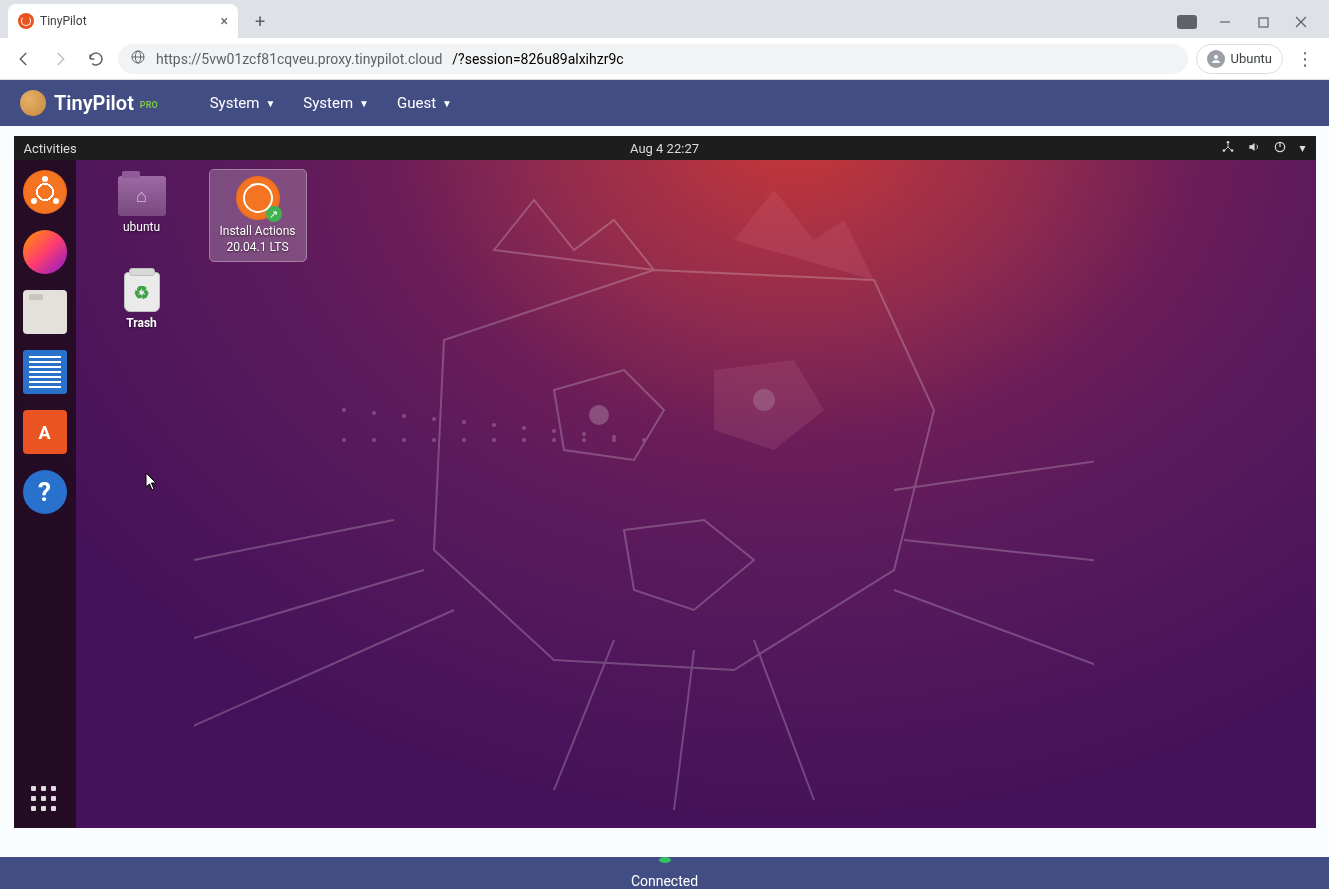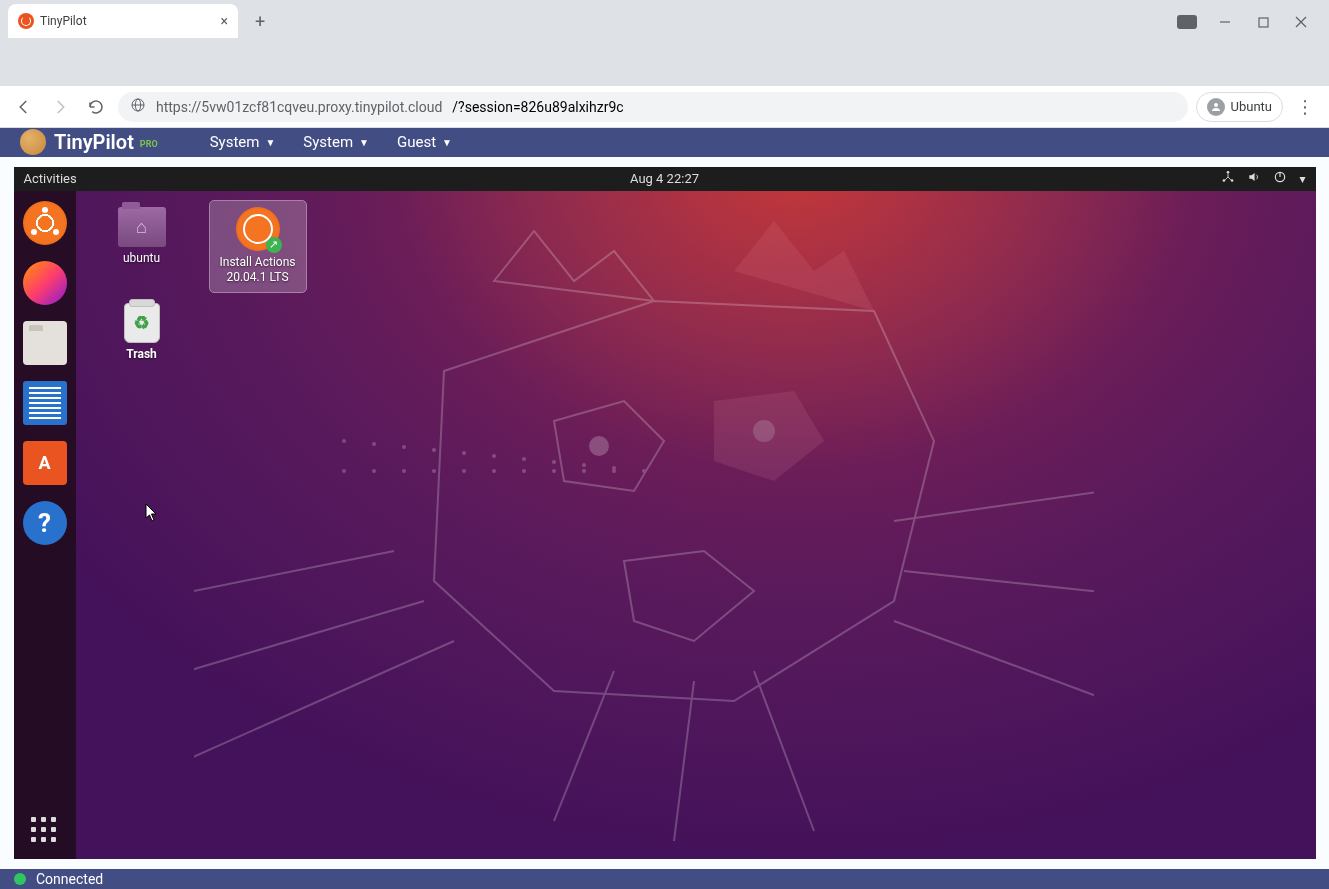--- a/index.html
+++ b/index.html
@@ -10,21 +10,21 @@
 .titlebar { height: 38px; display: flex; align-items: flex-end; padding: 0 8px; }
 .tab { background: #fff; border-radius: 8px 8px 0 0; height: 34px; width: 230px; display: flex; align-items: center; padding: 0 10px; gap: 6px; font-size: 12px; color: #3c4043; }
 .tab .favicon { width: 16px; height: 16px; background: #e95420; border-radius: 50%; position: relative; }
 .tab .favicon::after { content: ""; position: absolute; inset: 3px; border: 1.5px solid #fff; border-radius: 50%; border-top-color: transparent; }
 .tab .close { margin-left: auto; font-size: 14px; color: #5f6368; cursor: pointer; }
 .newtab-btn { width: 28px; height: 28px; display: flex; align-items: center; justify-content: center; color: #5f6368; cursor: pointer; font-size: 18px; margin-left: 8px; margin-bottom: 3px; }
 .window-controls { margin-left: auto; display: flex; gap: 18px; align-items: center; padding-right: 10px; margin-bottom: 6px; }
 .win-icon { width: 20px; height: 20px; display: flex; align-items: center; justify-content: center; color: #5f6368; cursor: pointer; }
 .incognito-icon { width: 20px; height: 14px; background: #5f6368; border-radius: 3px; position: relative; }
 
-.toolbar { background: #fff; height: 42px; display: flex; align-items: center; padding: 0 10px; gap: 8px; border-bottom: 1px solid #dadce0; margin-top: 48px; }
+.toolbar { background: #fff; height: 42px; display: flex; align-items: center; padding: 0 10px; gap: 8px; border-bottom: 1px solid #dadce0; }
 .nav-btn { width: 28px; height: 28px; display: flex; align-items: center; justify-content: center; color: #5f6368; cursor: pointer; border-radius: 50%; }
 .nav-btn.disabled { color: #bdc1c6; }
 .addressbar { flex: 1; height: 30px; background: #f1f3f4; border-radius: 15px; display: flex; align-items: center; padding: 0 12px; gap: 10px; font-size: 14px; color: #202124; }
 .addressbar .lock { color: #5f6368; }
 .addressbar .url { color: #5f6368; }
 .addressbar .path { color: #000000; }
 .guest-chip { height: 30px; border: 1px solid #dadce0; border-radius: 15px; display: flex; align-items: center; padding: 0 10px; gap: 6px; font-size: 13px; color: #3c4043; cursor: pointer; }
 .guest-avatar { width: 18px; height: 18px; background: #9aa0a6; border-radius: 50%; display: flex; align-items: center; justify-content: center; }
 .menu-dots { width: 28px; display: flex; align-items: center; justify-content: center; color: #5f6368; cursor: pointer; font-size: 18px; }
 
@@ -79,21 +79,21 @@
 .di-install .icon::after { content: ""; width: 26px; height: 26px; border: 2px solid #fff; border-radius: 50%; position: absolute; top: 7px; left: 7px; }
 .di-install .badge { position: absolute; bottom: -2px; right: -2px; background: #3eb34f; border-radius: 50%; width: 16px; height: 16px; color: #fff; font-size: 11px; display: flex; align-items: center; justify-content: center; }
 .di-trash { position: absolute; top: 96px; left: 0; font-weight: bold; }
 .di-trash .icon { background: #eaeaea; border-radius: 4px 4px 6px 6px; border: 1px solid #bfbfbf; width: 36px; height: 40px; }
 .di-trash .icon::before { content: ""; position: absolute; top: -5px; left: 4px; right: 4px; height: 6px; background: #d8d8d8; border-radius: 3px; border: 1px solid #bfbfbf; }
 .di-trash .icon::after { content: "♻"; position: absolute; inset: 0; display: flex; align-items: center; justify-content: center; color: #3fa24a; font-size: 18px; }
 
 .cursor { position: absolute; left: 131px; top: 312px; width: 14px; height: 20px; }
 
 
-.statusbar { height: 32px; background: #424d83; color: #fff; display: flex; align-items: center; gap: 10px; padding: 0 14px; font-size: 14px; }
+.statusbar { height: 32px; background: #424d83; color: #fff; display: flex; align-items: center; gap: 10px; padding: 0 14px; font-size: 14px; flex-direction: column; }
 .status-dot { width: 12px; height: 12px; border-radius: 50%; background: #31c462; }
 </style>
 </head>
 <body>
 
 <div class="browser-frame">
 
   <div class="titlebar">
     <div class="tab">
       <span class="favicon"></span>

